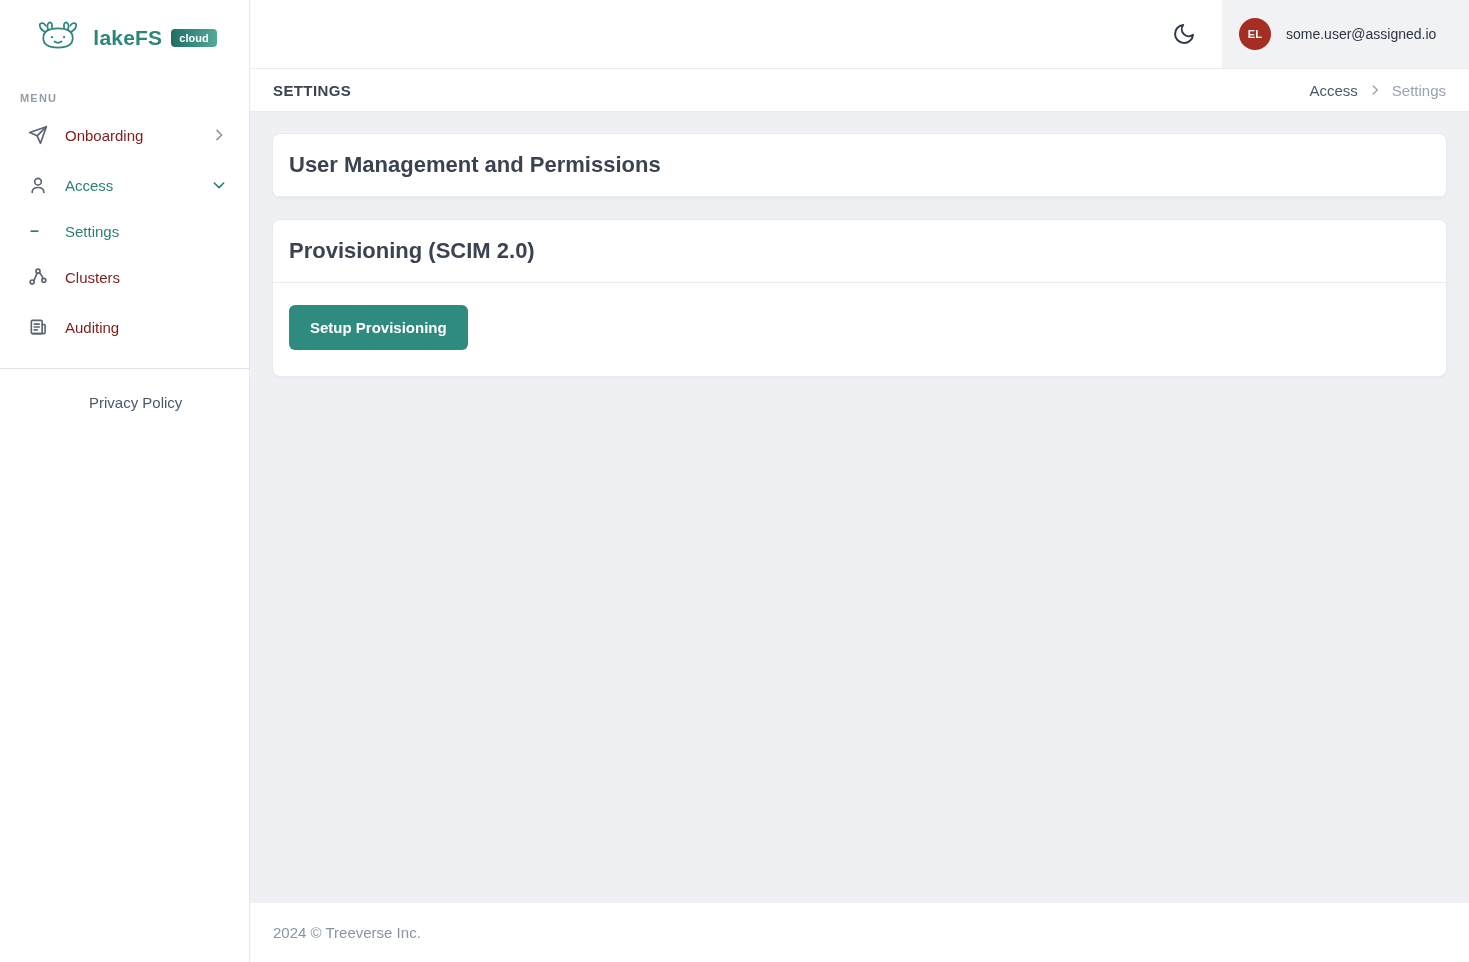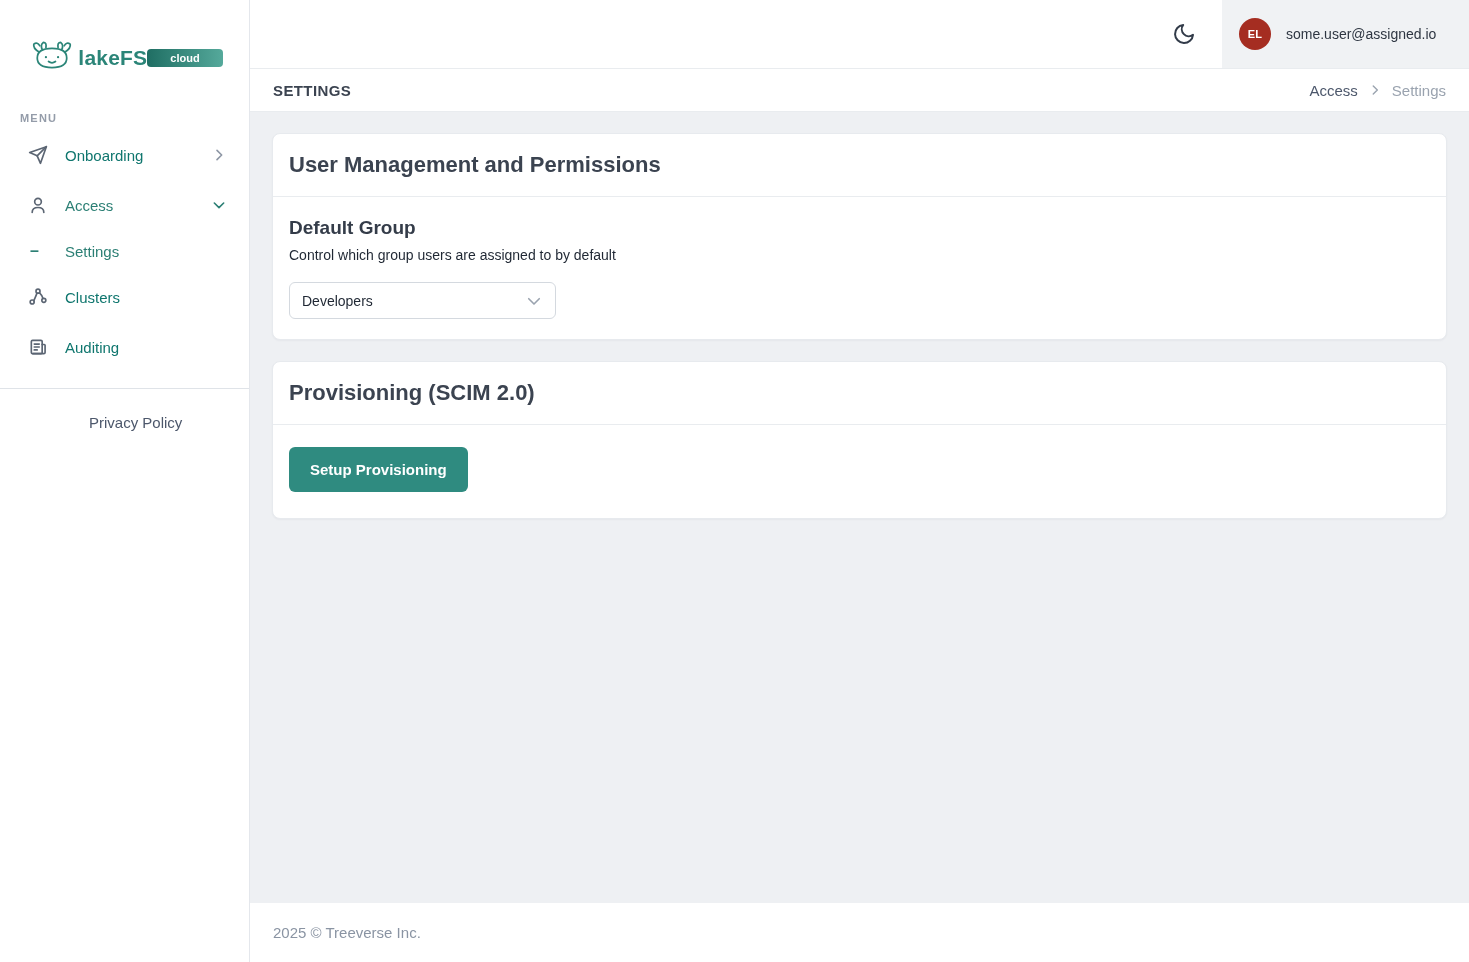--- a/index.html
+++ b/index.html
@@ -13,38 +13,38 @@
 
   
   .sidebar {
     width:250px; min-width:250px; height:100%;
     background:#ffffff;
     border-right:1px solid #e4e7ec;
     display:flex; flex-direction:column;
   }
   .logo-row {
     height:72px; display:flex; align-items:center; justify-content:center;
-    padding-top:4px;margin-top:20px;
+    gap:9px; padding-top:4px;
   }
   .logo-mark { width:52px; height:36px; }
   .logo-text { font-size:21px; font-weight:bold; color:#2b8578; letter-spacing:.2px; }
   .cloud-badge {
     background:linear-gradient(90deg,#1f6e63,#55a99b);
     color:#fff; font-size:11px; font-weight:bold;
-    padding:3px 23px; border-radius:4px;
+    padding:3px 8px; border-radius:4px;
   }
   .menu-label {
     font-size:11px; font-weight:bold; letter-spacing:1.2px;
     color:#949ca9; padding:20px 0 6px 20px;
   }
   .nav { display:flex; flex-direction:column; }
   .nav-item {
     display:flex; align-items:center;
     height:50px; padding:0 22px 0 28px;
-    cursor:pointer; color:#0f766e; font-size:15px; font-weight:500;
+    cursor:pointer; color:#7f1d1d; font-size:15px; font-weight:500;
   }
   .nav-item .nav-ico { width:20px; height:20px; margin-right:17px; flex:none; color:#5b6573; }
   .nav-item.active { color:#2b7f74; }
   .nav-item.active .chev { color:#2b7f74; }
   .nav-item.subitem { height:42px; }
   .nav-item .label { flex:1; }
   .chev { color:#8e97a5; width:16px; height:16px; }
   .dash-ico {
     width:20px; margin-right:17px; color:#2b7f74;
     font-weight:bold; font-size:16px; text-align:left; padding-left:2px;
@@ -227,37 +227,27 @@
           <polyline points="9 5 16 12 9 19"></polyline>
         </svg>
       <span class="crumb-current">Settings</span>
     </div>
   </div>
 
   <main class="content">
 
     <section class="card">
       <div class="card-header">User Management and Permissions</div>
-      <div class="card-body">
-        <h2 class="group-heading">Default Group</h2>
-        <p class="group-desc">Control which group users are assigned to by default</p>
-        <div class="select">
-          <span class="select-value">Developers</span>
-          <svg class="chev" viewBox="0 0 24 24" fill="none" stroke="currentColor" stroke-width="2.2" stroke-linecap="round" stroke-linejoin="round">
-              <polyline points="5 9 12 16 19 9"></polyline>
-            </svg>
-        </div>
-      </div>
     </section>
 
     <section class="card">
       <div class="card-header">Provisioning (SCIM 2.0)</div>
       <div class="card-body">
         <button class="primary-btn">Setup Provisioning</button>
       </div>
     </section>
 
   </main>
 
   <footer class="app-footer">
-    <span>2025 © Treeverse Inc.</span>
+    <span>2024 © Treeverse Inc.</span>
   </footer>
 </div>
 
 </body></html>

